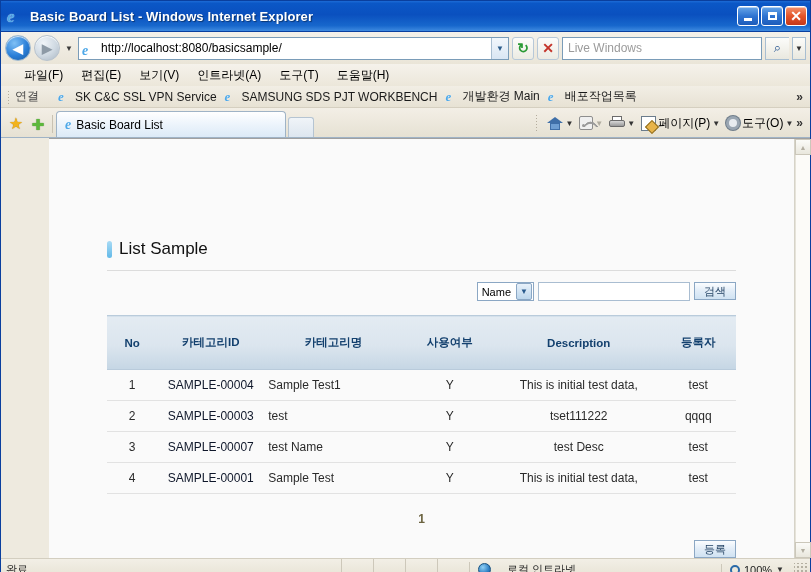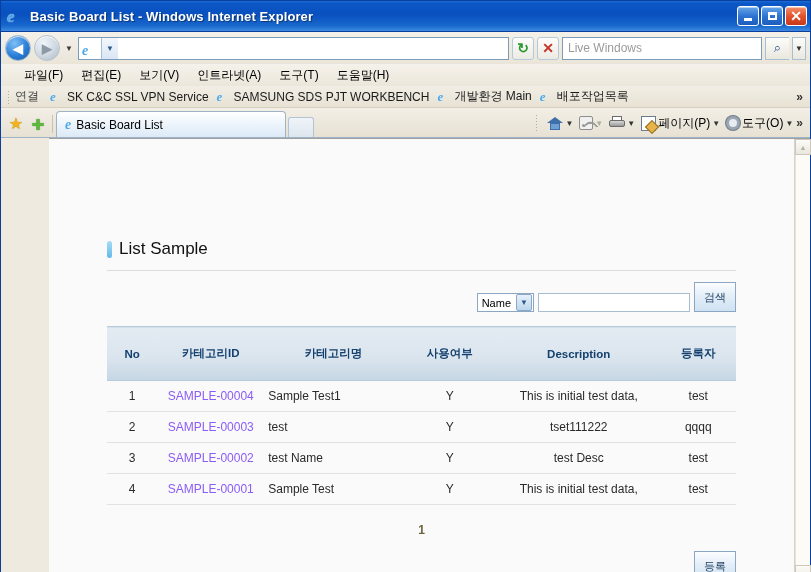--- a/index.html
+++ b/index.html
@@ -164,21 +164,21 @@
     background: linear-gradient(180deg,#f2eee5 0%,#e7e2d4 100%);
     font-size: 12px; color: #1a1a1a;
     border-bottom: 1px solid #d5cfc0;
     position: relative;
   }
   .grip {
     width: 3px; height: 14px; flex: none; margin-right: 2px;
     background-image: radial-gradient(circle, #b4ad9d 40%, transparent 45%);
     background-size: 3px 3px;
   }
-  .links-label { color: #4a4a4a; margin-right: 8px; white-space: nowrap; }
+  .links-label { color: #4a4a4a; margin-right: 16px; white-space: nowrap; }
   .link-item { display: flex; align-items: center; gap: 3px; padding: 0 5px 0 0; white-space: nowrap; }
   .link-ico { width: 14px; height: 14px; flex: none; }
   .link-ico .ie-e { font-size: 13px; line-height: 14px; }
   .chev { margin-left:auto; font-weight:bold; font-size: 12px; color:#333; padding-right:3px; }
 
   
   .tabbar {
     height: 30px; display: flex; align-items: flex-end;
     padding: 0 4px 0 4px;
     background: linear-gradient(180deg,#f3efe6 0%,#e6e1d3 100%);
@@ -273,57 +273,57 @@
     display: flex; align-items: center; gap: 7px;
     font-size: 17px; color: #111; margin-bottom: 11px;
   }
   .heading-bar {
     width: 5px; height: 17px; border-radius: 3px;
     background: linear-gradient(180deg,#a9dbf5 0%,#62b9e8 100%);
     flex: none;
   }
   .hr-line { height: 1px; background: #dcdcdc; margin-bottom: 11px; }
 
-  .searchrow { display: flex; justify-content: flex-end; align-items: flex-end; gap: 4px; margin-bottom: 14px; }
+  .searchrow { display: flex; justify-content: flex-end; align-items: flex-start; gap: 4px; margin-bottom: 14px; }
   .sel-box {
     height: 19px; border: 1px solid #8ba7c4; background: #fff;
     display: flex; align-items: center; font-size: 11px; color: #000;
   }
   .sel-box .sel-text { padding: 0 5px 0 4px; }
   .sel-arrow {
     width: 16px; height: 17px; margin: 0 1px 0 0;
     background: linear-gradient(180deg,#e8f1fa 0%,#bcd6ec 100%);
     border: 1px solid #8ba7c4; border-radius: 2px;
     display: flex; align-items: center; justify-content: center;
     color: #27598c; font-size: 8px;
   }
   .txt-input {
     width: 152px; height: 19px; background: #fff;
     border: 1px solid #a9bdd1;
   }
   .btn-sm {
-    height: 30px; padding: 0 9px;
+    height: 18px; padding: 0 9px;
     border: 1px solid #8ba7c4;
     background: linear-gradient(180deg,#fbfdff 0%,#e4eef8 45%,#d0e2f2 100%);
     font-size: 11px; color: #1c3c5e;
     display: flex; align-items: center; justify-content: center;
   }
 
   table.list { width: 100%; border-collapse: collapse; font-size: 12px; }
   table.list thead th {
     background: linear-gradient(180deg,#e3ebf2 0%,#dbe5ee 55%,#c5d6e4 100%);
     color: #13406e; font-weight: bold; font-size: 11.5px;
     padding: 19px 4px; border-top: 1px solid #b9cbdb; border-bottom: 1px solid #b9cbdb;
     text-align: center;
   }
   table.list tbody td {
     padding: 8px 4px; border-bottom: 1px solid #e2e2e2;
     color: #2a2a2a; text-align: center; font-size: 12px;
   }
-  table.list tbody td.link { color: #8b5cf6; }
+  table.list tbody td.link { color: #0f172a; }
   table.list tbody td.left { text-align: left; }
   .c-no { width: 8%; }
   .c-id { width: 17%; }
   .c-name { width: 22%; }
   .c-use { width: 15%; }
   .c-desc { width: 26%; }
   .c-reg { width: 12%; }
 
   .pager { text-align: center; padding: 18px 0 0 0; font-size: 12px; color: #6b6340; font-weight: bold; }
   .footrow { display: flex; justify-content: flex-end; padding-top: 14px; }
@@ -389,20 +389,21 @@
       </div>
       <div class="navbtn fwd">
         <span class="arrowglyph">▶</span>
       </div>
       <div class="nav-drop">
         <span>▼</span>
       </div>
 
       <div class="addr-field">
         <span class="addr-ico"><span class="ie-e">e</span></span>
+        <span class="addr-url">http://localhost:8080/basicsample/</span>
         <span class="addr-drop">
           <span>▼</span>
         </span>
       </div>
 
       <div class="tool-sq">
         <span class="refresh-g">↻</span>
       </div>
       <div class="tool-sq">
         <span class="stop-g">✕</span>
@@ -542,21 +543,21 @@
               <tr>
                 <td>2</td>
                 <td class="link">SAMPLE-00003</td>
                 <td class="left">test</td>
                 <td>Y</td>
                 <td>tset111222</td>
                 <td>qqqq</td>
               </tr>
               <tr>
                 <td>3</td>
-                <td class="link">SAMPLE-00002</td>
+                <td class="link">SAMPLE-00007</td>
                 <td class="left">test Name</td>
                 <td>Y</td>
                 <td>test Desc</td>
                 <td>test</td>
               </tr>
               <tr>
                 <td>4</td>
                 <td class="link">SAMPLE-00001</td>
                 <td class="left">Sample Test</td>
                 <td>Y</td>

